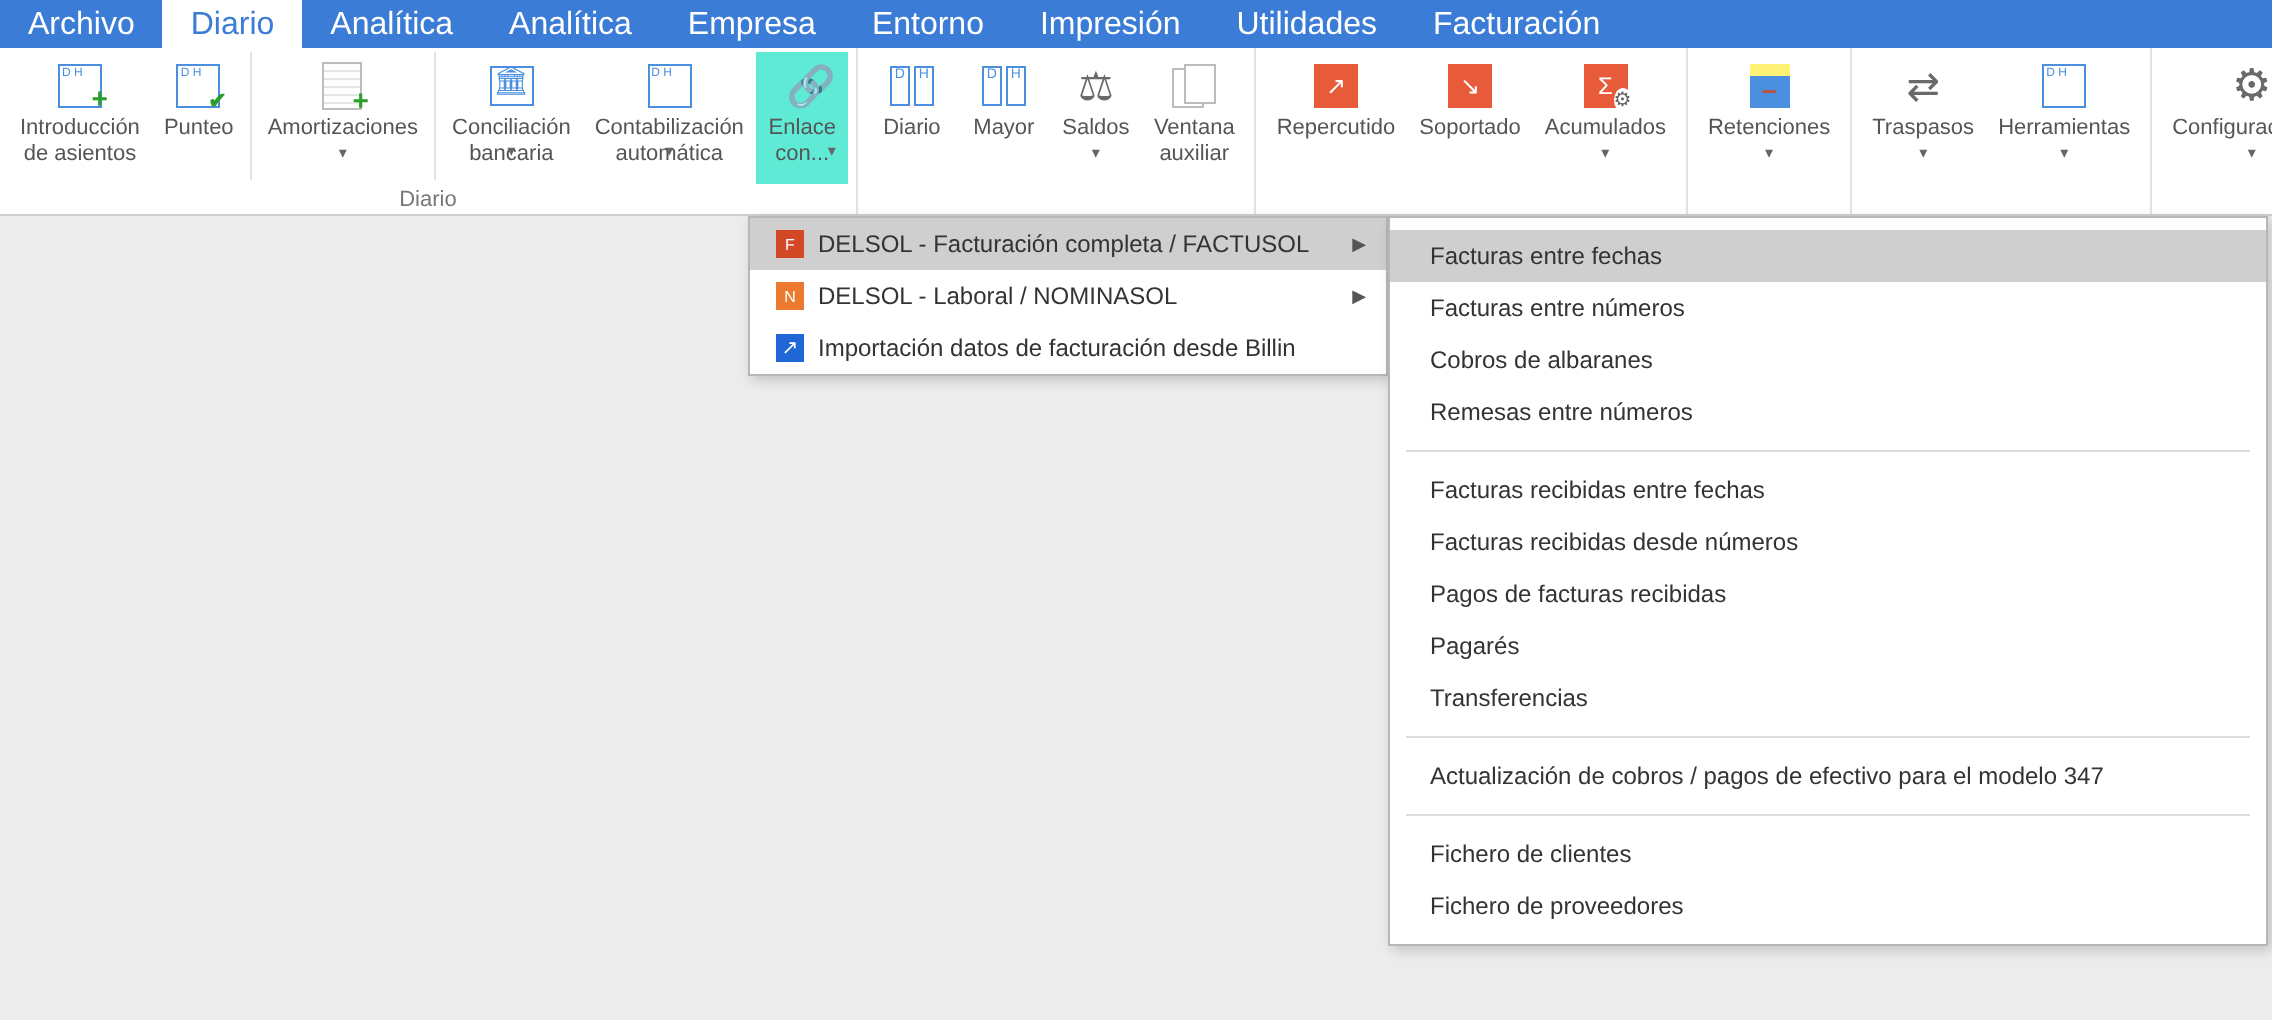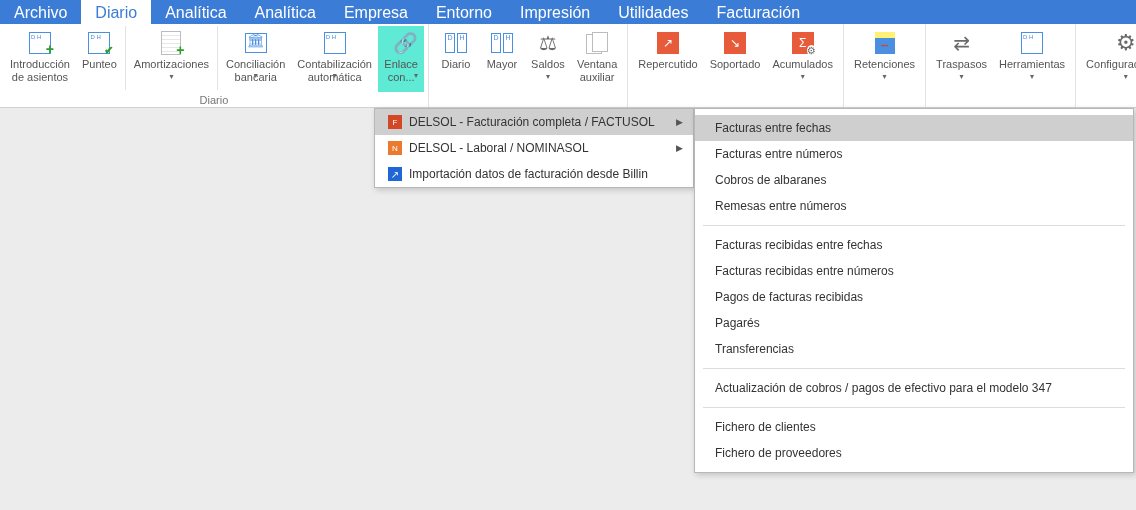--- a/index.html
+++ b/index.html
@@ -272,21 +272,21 @@
   <div class="dropdown dd2">
     <div class="sec">
       <div class="item hover">Facturas entre fechas</div>
       <div class="item">Facturas entre números</div>
       <div class="item">Cobros de albaranes</div>
       <div class="item">Remesas entre números</div>
     </div>
     <div class="sep"></div>
     <div class="sec">
       <div class="item">Facturas recibidas entre fechas</div>
-      <div class="item">Facturas recibidas entre números</div>
+      <div class="item">Facturas recibidas desde números</div>
       <div class="item">Pagos de facturas recibidas</div>
       <div class="item">Pagarés</div>
       <div class="item">Transferencias</div>
     </div>
     <div class="sep"></div>
     <div class="sec">
       <div class="item">Actualización de cobros / pagos de efectivo para el modelo 347</div>
     </div>
     <div class="sep"></div>
     <div class="sec">

